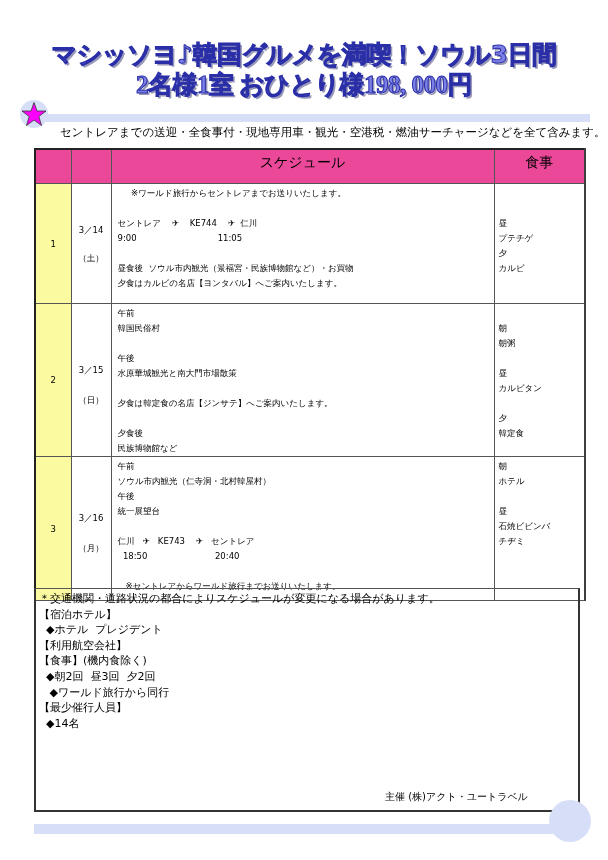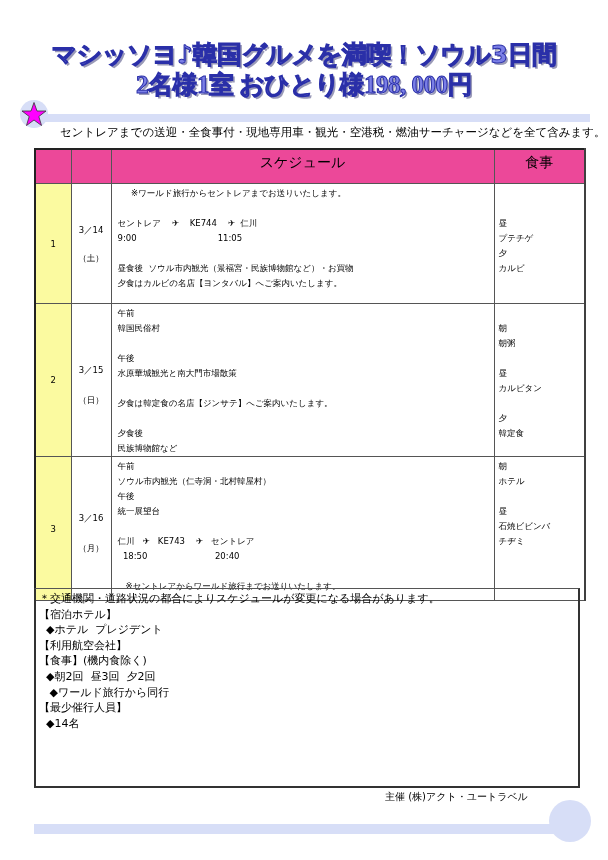--- a/index.html
+++ b/index.html
@@ -22,21 +22,21 @@
   .tbl td, .tbl th { border:1px solid #555; padding:0; vertical-align:top; }
   .tbl .outer-left { border-left:2px solid #222; }
   .tbl .outer-right { border-right:2px solid #404040; }
   .tbl thead th { background:#ec4899; height:29px; font-weight:normal; font-size:14px;
                   text-align:center; padding-top:4px; border-top:2px solid #222; }
   .daycell { background:#fbfaa0; text-align:center; vertical-align:middle !important; }
   .datecell { text-align:center; vertical-align:middle !important; line-height:14px; }
   .sched { padding:2px 0 0 6px !important; line-height:15px; }
   .meal { padding:2px 0 0 4px !important; line-height:15px; }
   .ln { height:15px; white-space:pre; }
-  .notes { position:absolute; left:34px; top:588px; width:546px; height:200px;
+  .notes { position:absolute; left:34px; top:588px; width:546px; height:224px;
            border:2px solid #333; border-top:1px solid #555; font-size:11px; line-height:15.6px;
            padding:2px 0 0 3px; box-sizing:border-box; }
   .notes .ln { height:15.6px; white-space:pre; }
   .footer-text { position:absolute; left:385px; top:790px; font-size:10px; white-space:nowrap; }
   .band-bottom { position:absolute; left:34px; top:824px; width:530px; height:10px; background:#d7def7; }
   .foot-circle { position:absolute; left:549px; top:800px; width:42px; height:42px; border-radius:50%; background:#d7def7; }
 </style>
 </head>
 <body>
 

